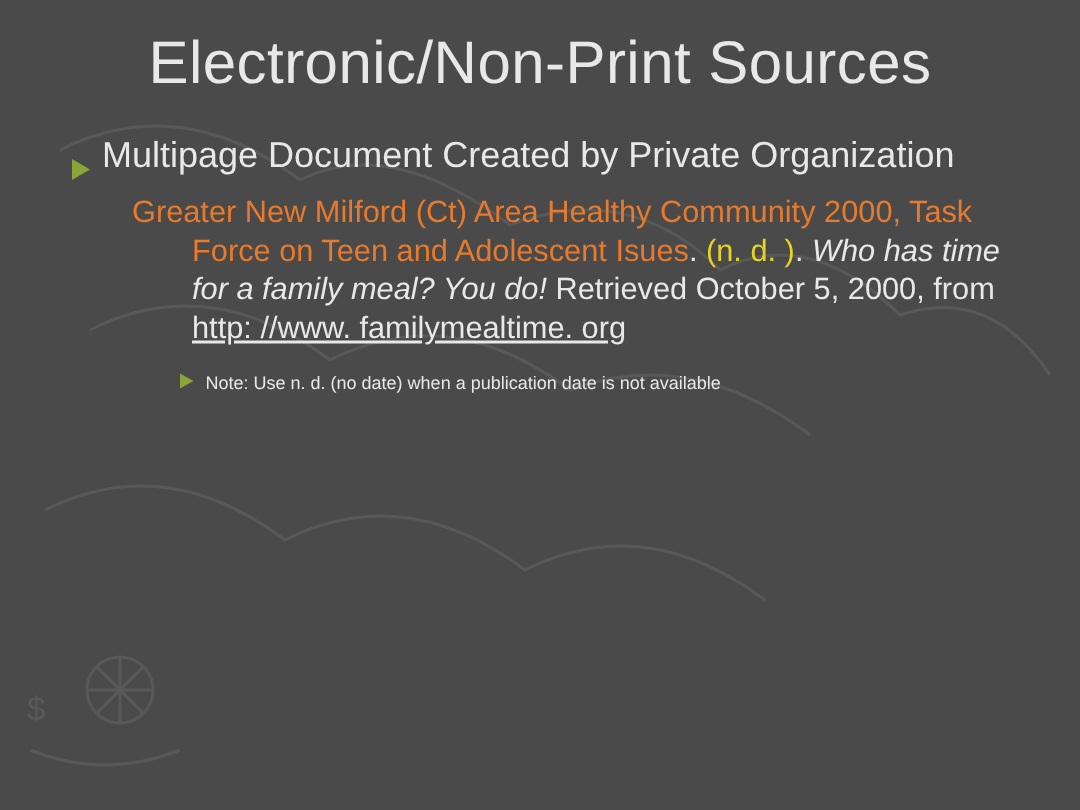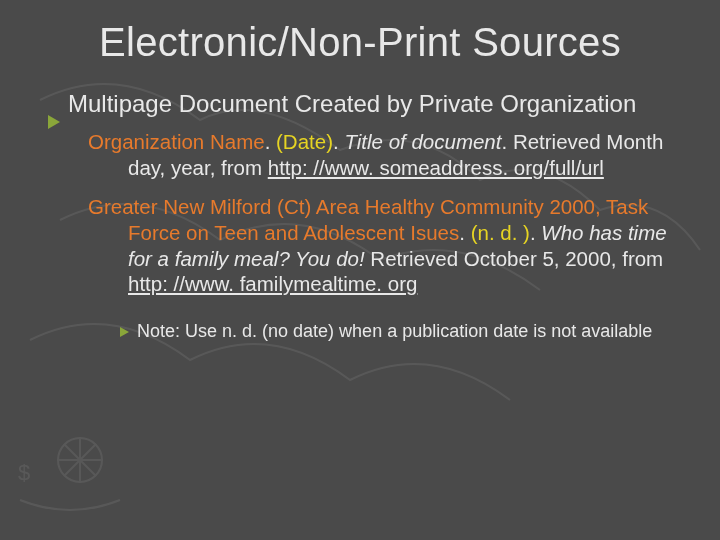--- a/index.html
+++ b/index.html
@@ -24,21 +24,21 @@
     padding: 20px 48px 24px 48px;
   }
   .title {
     font-size: 40px;
     font-weight: 400;
     color: #e8e8e8;
     text-align: center;
     margin-bottom: 24px;
     letter-spacing: 0.3px;
   }
-  .row { display: flex; align-items: flex-end; }
+  .row { display: flex; align-items: center; }
   .bullet-tri {
     display: inline-block;
     width: 0; height: 0;
     border-top: 7px solid transparent;
     border-bottom: 7px solid transparent;
     border-left: 12px solid #8aa63a;
     margin-top: 8px;
     margin-right: 8px;
     flex-shrink: 0;
   }
@@ -58,27 +58,27 @@
     font-size: 20.5px;
     color: #e8e8e8;
     line-height: 1.25;
     margin-left: 40px;
     margin-bottom: 4px;
     text-indent: -40px;
     padding-left: 40px;
   }
   .lvl2 + .lvl2 { margin-top: 14px; }
   .lvl3 {
-    font-size: 18px;
+    font-size: 12px;
     color: #e8e8e8;
     line-height: 1.28;
     margin-left: 72px;
     padding-left: 20px;
     text-indent: -20px;
-    margin-top: 23px;
+    margin-top: 11px;
   }
   .org { color: #e77a2c; }
   .date { color: #e6d423; }
   .ital { font-style: italic; }
   .link { text-decoration: underline; }
 </style>
 </head>
 <body>
 
 <div class="bg-decor">
@@ -97,23 +97,20 @@
 
 <div class="slide">
 
   <h1 class="title">Electronic/Non-Print Sources</h1>
 
   <div class="row">
     <span class="bullet-tri"></span>
     <div class="lvl1">Multipage Document Created by Private Organization</div>
   </div>
 
-  <div class="lvl2">
-    <span class="org">Organization Name</span><span>. </span><span class="date">(Date)</span><span>. </span><span class="ital">Title of document</span><span>. Retrieved Month day, year, from </span><span class="link">http: //www. someaddress. org/full/url</span>
-  </div>
 
   <div class="lvl2">
     <span class="org">Greater New Milford (Ct) Area Healthy Community 2000, Task Force on Teen and Adolescent Isues</span><span>. </span><span class="date">(n. d. )</span><span>. </span><span class="ital">Who has time for a family meal? You do!</span><span> Retrieved October 5, 2000, from </span><span class="link">http: //www. familymealtime. org</span>
   </div>
 
   <div class="lvl3">
     <span class="bullet-tri small" style="text-indent:0;"></span><span>Note: </span><span>Use n. d. (no date) when a publication date is not available</span>
   </div>
 
 </div>

